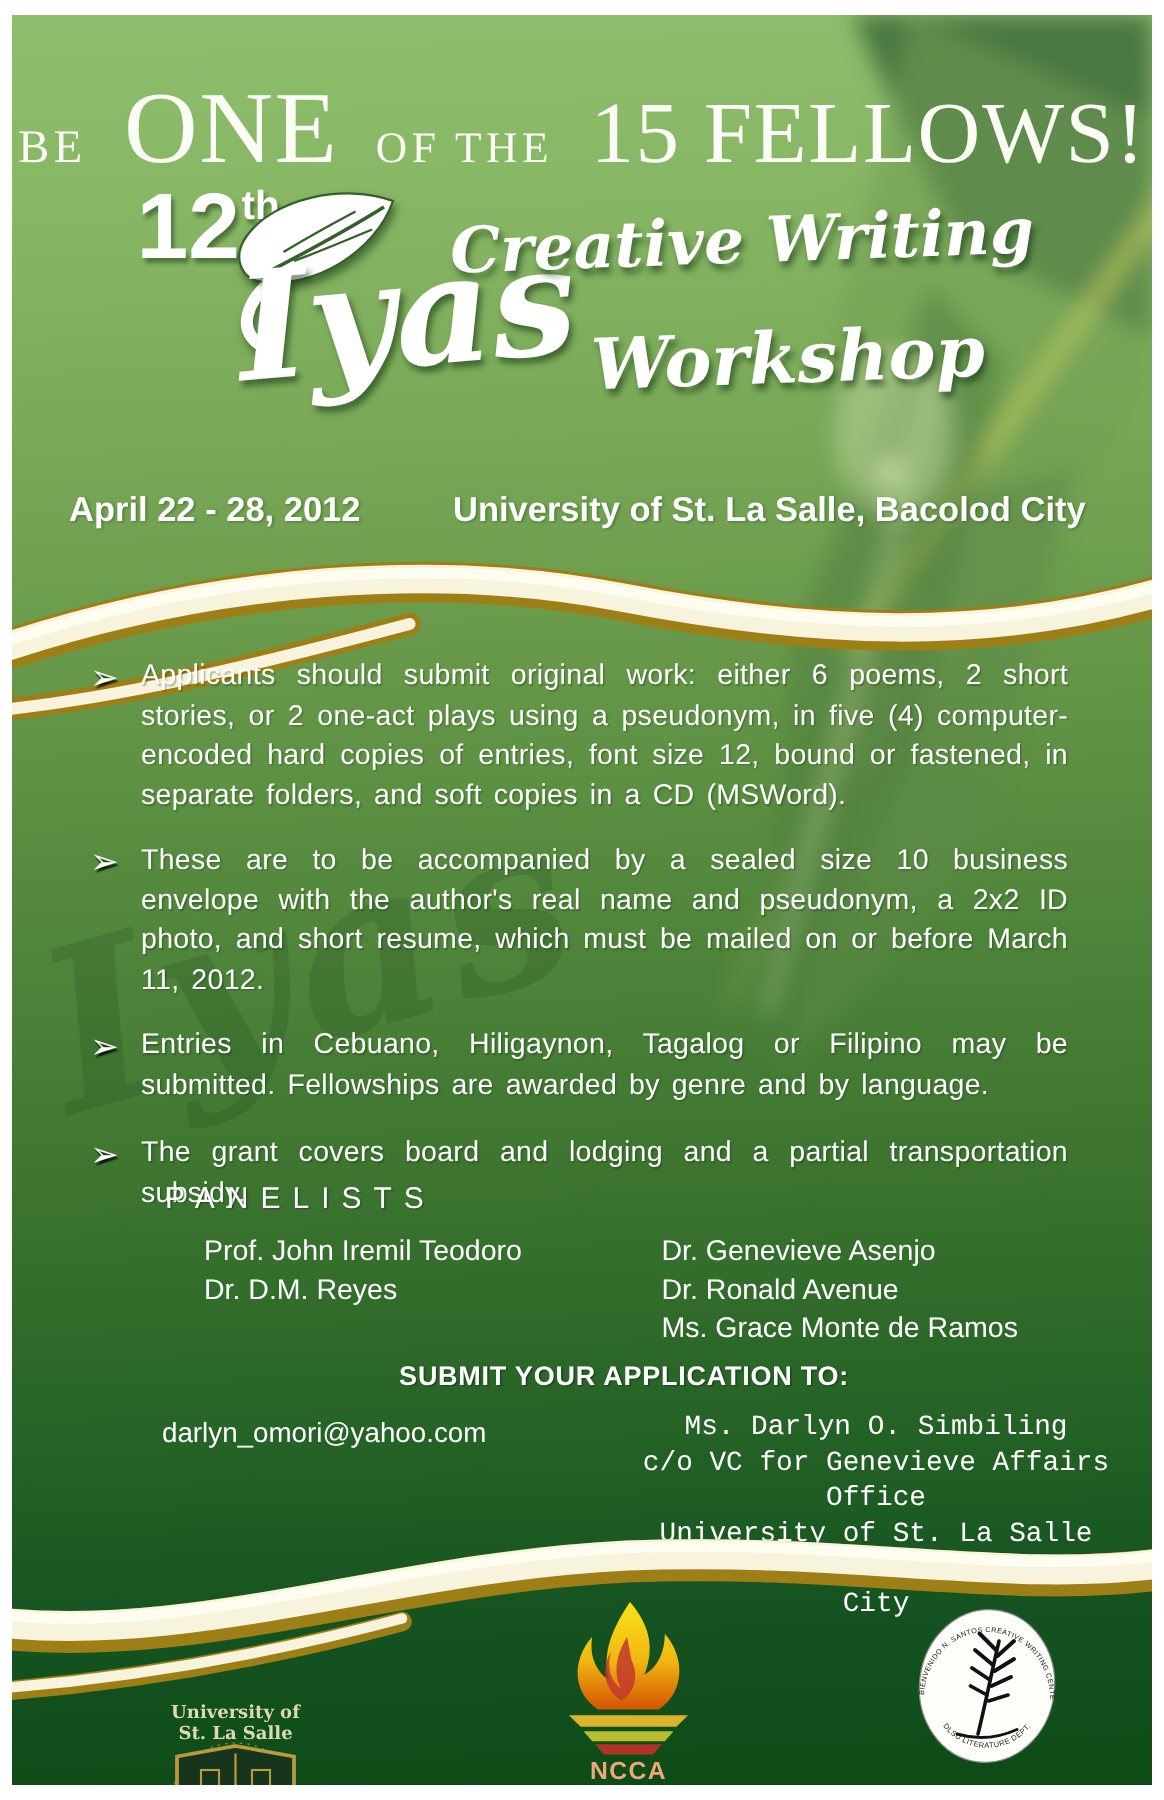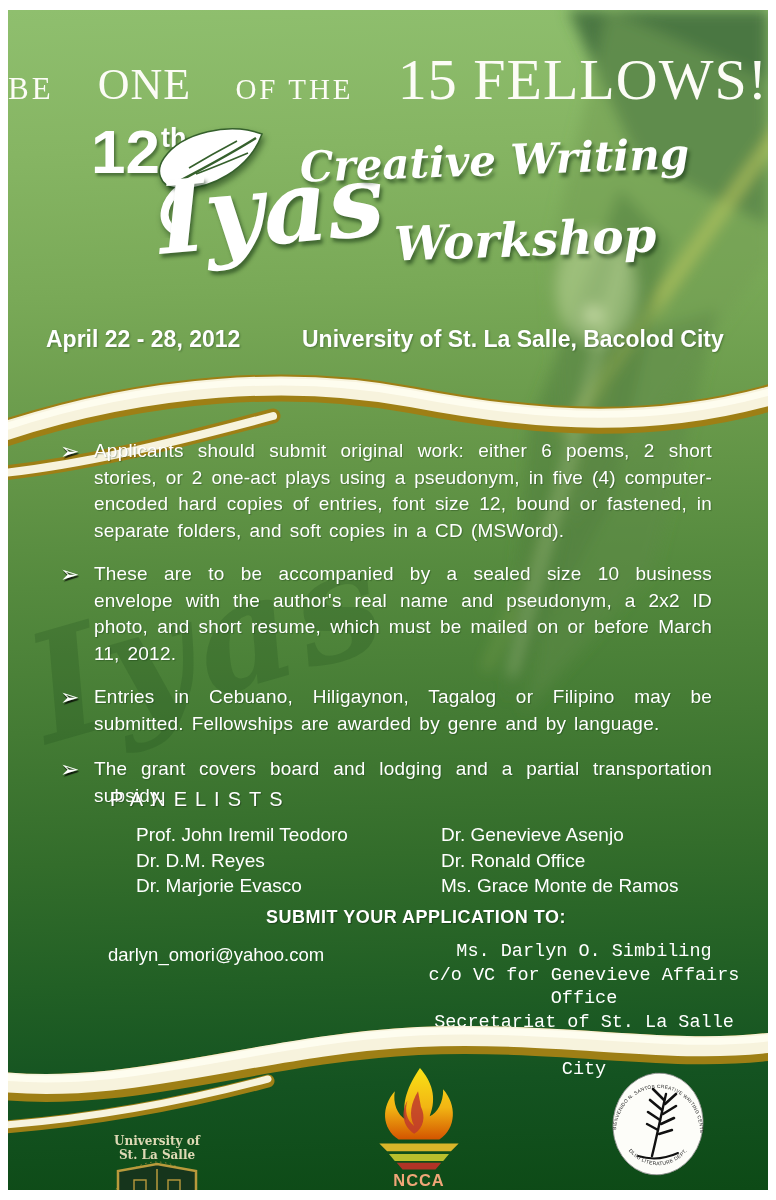--- a/index.html
+++ b/index.html
@@ -6,24 +6,24 @@
   body{width:776px;height:1200px;background:#ffffff;position:relative;overflow:hidden;
        font-family:"Liberation Sans", sans-serif;}
   .poster{position:absolute;left:8px;top:10px;width:760px;height:1180px;overflow:hidden;
     background:linear-gradient(178deg,#8fbf6e 0%,#86b563 12%,#79a957 24%,#68994a 36%,
       #558a3e 48%,#447b34 60%,#336d2b 71%,#226025 81%,#145321 90%,#0d4a16 100%);}
   .photo-layer{position:absolute;left:0;top:0;width:760px;height:780px;pointer-events:none;}
   .watermark{position:absolute;left:18px;top:545px;font-family:"DejaVu Serif",serif;
     font-style:italic;font-weight:bold;font-size:150px;color:rgba(25,70,25,0.20);
     transform:rotate(-16deg);letter-spacing:6px;}
   
-  .headline{position:absolute;top:36px;left:0;width:100%;display:flex;justify-content:space-between;
+  .headline{position:absolute;top:36px;left:0;width:100%;display:flex;justify-content:center;
     align-items:baseline;gap:25px;color:#fcfcf6;font-family:"Liberation Serif",serif;}
   .h-sm{font-size:31px;letter-spacing:3px;}
-  .h-lg{font-size:44px;letter-spacing:1px;}
+  .h-lg{font-size:68px;letter-spacing:1px;}
   .h-md{font-size:29px;letter-spacing:3px;}
   .h-lg2{font-size:58px;letter-spacing:1px;}
   
   .edition{position:absolute;left:42px;top:106px;color:#fff;font-family:Liberation Sans, sans-serif;
     font-weight:bold;text-shadow:2px 3px 3px rgba(10,40,10,.45);margin-left:41px;}
   .edition .num{font-size:62px;}
   .edition .suf{font-size:27px;position:relative;top:-26px;left:1px;}
   .script{font-family:"DejaVu Serif",serif;font-style:italic;font-weight:bold;color:#ffffff;
     text-shadow:2px 4px 4px rgba(15,45,15,.55);position:absolute;white-space:nowrap;}
   .iyas{left:150px;top:140px;font-size:100px;transform:rotate(-5deg);}
@@ -147,35 +147,34 @@
       <span class="arrow">➢</span>
       <p>The grant covers board and lodging and a partial transportation subsidy.</p>
     </div>
   </div>
 
   <div class="pan-head">PANELISTS</div>
   <div class="pan-cols">
     <div class="pan-col c1">
       <div>Prof. John Iremil Teodoro</div>
       <div>Dr. D.M. Reyes</div>
-      <div>Dr. Marjorie Evasco</div>
     </div>
     <div class="pan-col">
       <div>Dr. Genevieve Asenjo</div>
-      <div>Dr. Ronald Office</div>
+      <div>Dr. Ronald Avenue</div>
       <div>Ms. Grace Monte de Ramos</div>
     </div>
   </div>
 
   <div class="sub-head">SUBMIT YOUR APPLICATION TO:</div>
   <div class="sub-email">darlyn_omori@yahoo.com</div>
   <div class="sub-contact">
     <div>Ms. Darlyn O. Simbiling</div>
     <div>c/o VC for Genevieve Affairs Office</div>
-    <div>Secretariat of St. La Salle</div>
+    <div>University of St. La Salle</div>
     <div>La Salle Avenue, Bacolod City</div>
   </div>
 
   <svg class="ribbon" style="top:1003px" width="760" height="130" viewBox="0 0 760 130">
     <g fill="none" stroke-linecap="round">
       <path d="M-15,115 C80,108 170,92 260,68" stroke="#9e7f15" stroke-width="13"></path>
       <path d="M-15,113 C80,106 170,90 260,66" stroke="#f7f3dd" stroke-width="7"></path>
       <path d="M-15,72 C120,88 250,36 410,28 C560,22 670,48 775,32" stroke="#9e7f15" stroke-width="28"></path>
       <path d="M-15,68 C120,84 250,32 410,24 C560,18 670,44 775,28" stroke="#f7f3dd" stroke-width="20"></path>
       <path d="M-15,63 C120,79 250,27 410,19 C560,13 670,39 775,23" stroke="#fffef2" stroke-width="7" opacity="0.85"></path>

